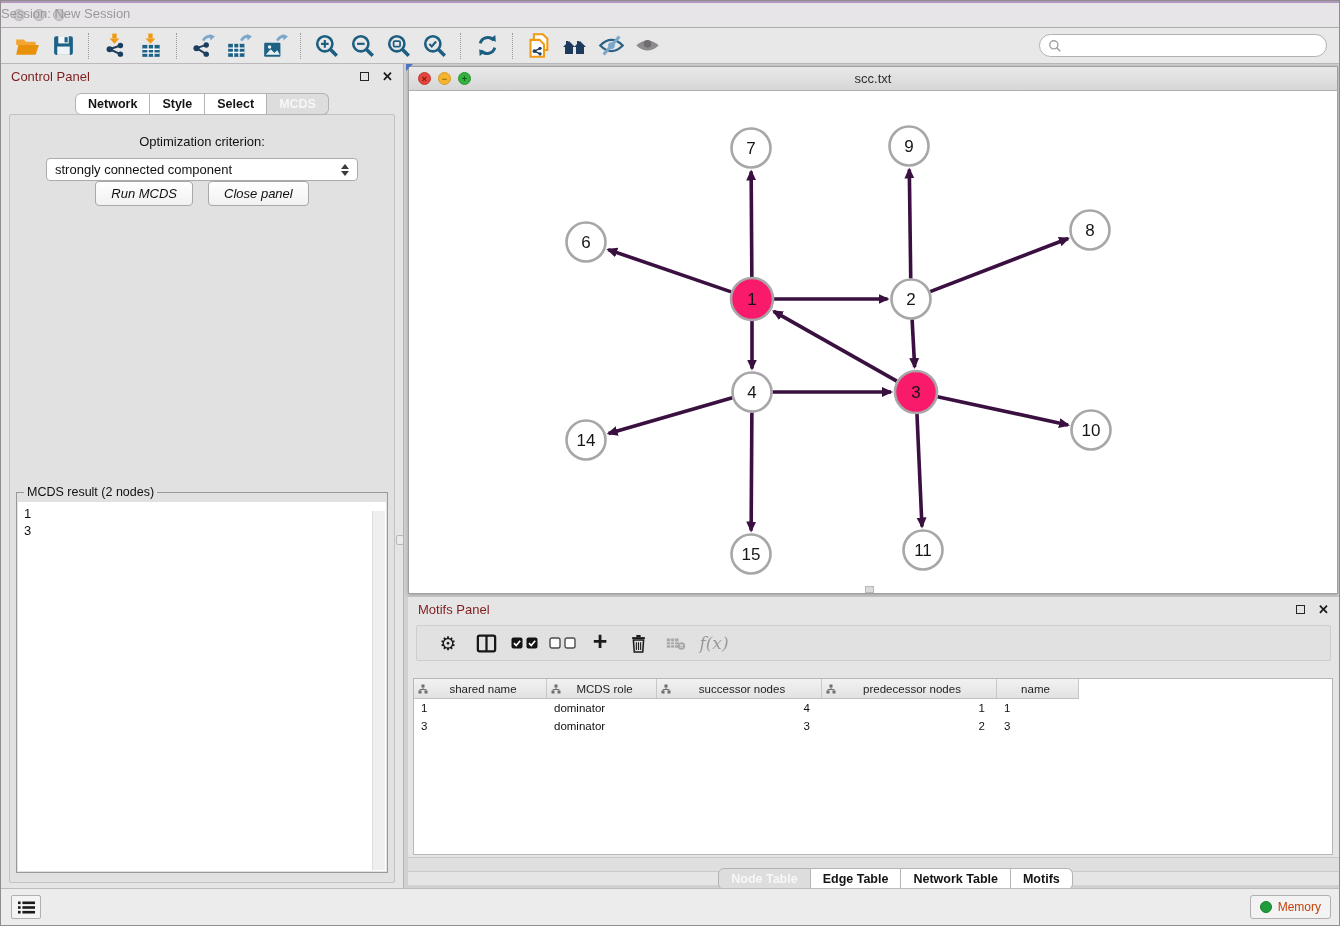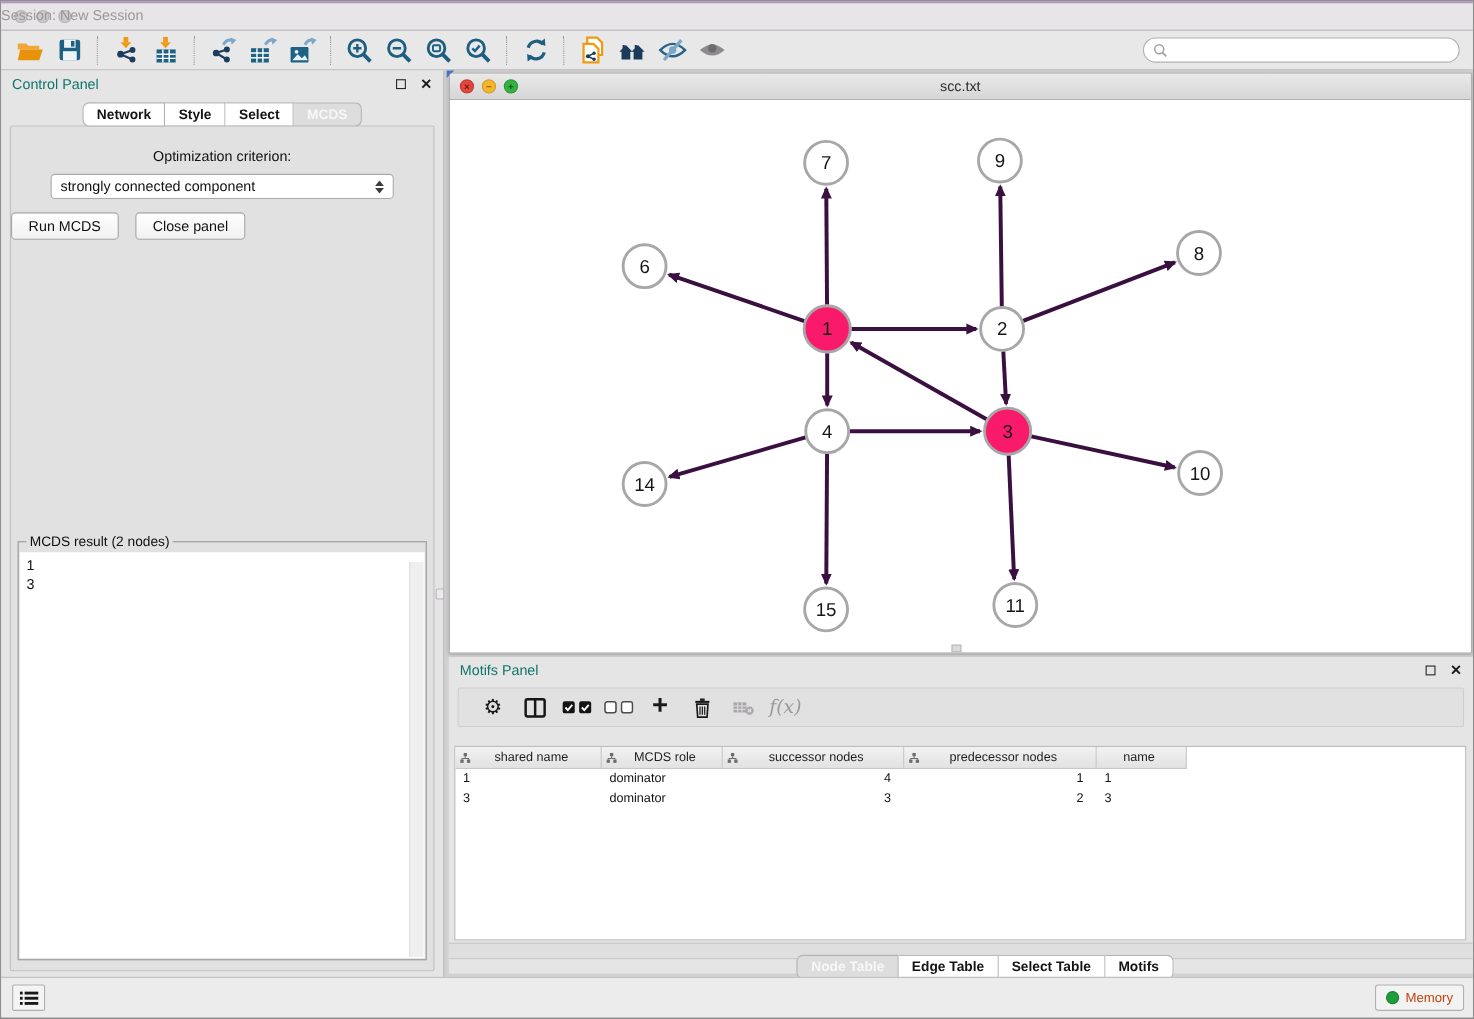--- a/index.html
+++ b/index.html
@@ -20,40 +20,40 @@
   .tsep{width:1px;height:26px;border-left:1px dotted #999;margin:0 7px;flex:0 0 auto;}
   .search{position:absolute;right:12px;top:6px;width:288px;height:23px;background:#fff;
           border:1px solid #b2b0b2;border-radius:12px;display:flex;align-items:center;padding-left:8px;box-sizing:border-box;}
   .search svg{opacity:.55}
   .search input{border:none;outline:none;background:transparent;font-size:12px;flex:1;margin-left:4px;}
   
   .main{position:absolute;left:0;top:63px;right:0;bottom:36px;background:#d2d1d2;}
   
   .cpanel{position:absolute;left:0;top:0;width:403px;bottom:0;background:#e6e5e6;border-right:1px solid #b5b3b5;box-sizing:border-box;}
   .p-head{height:24px;display:flex;align-items:center;padding:0 10px;}
-  .p-title{font-size:13px;color:#0f766e;}
+  .p-title{font-size:13px;color:#7f1d1d;}
   .p-head-icons{margin-left:auto;display:flex;align-items:center;gap:13px;}
   .float-ico{width:9px;height:9px;border:1.5px solid #262626;box-sizing:border-box;}
   .close-ico{font-size:13px;font-weight:bold;color:#1a1a1a;line-height:1;}
   .cp-tabs{position:relative;display:flex;justify-content:center;margin-top:5px;z-index:2;text-align:center;}
   .tab{height:20px;line-height:20px;padding:0 12px;font-size:12.5px;font-weight:600;color:#141414;
        background:#fff;border:1px solid #b4b2b4;border-left:none;}
   .tab.first{border-left:1px solid #b4b2b4;border-radius:6px 0 0 6px;}
   .tab.last{border-radius:0 6px 6px 0;}
   .tab.engraved{background:#dedddd;color:#f7f7f7;}
   .cp-body{position:absolute;left:8px;right:8px;top:50px;bottom:6px;background:#e2e1e2;
            border:1px solid #c3c1c3;border-radius:2px;}
   .opt-label{margin-top:19px;text-align:center;font-size:13px;color:#111;}
   .combo{margin:9px 36px 0;height:23px;background:#fff;border:1px solid #ababab;border-radius:4px;
          display:flex;align-items:center;padding:0 8px;font-size:13px;color:#111;box-sizing:border-box;}
   .stepper{margin-left:auto;display:flex;flex-direction:column;gap:2px;}
   .stepper i{width:0;height:0;border-left:4px solid transparent;border-right:4px solid transparent;display:block;}
   .stepper .up{border-bottom:5px solid #3c3c3c;}
   .stepper .dn{border-top:5px solid #3c3c3c;}
-  .btn-row{margin-top:12px;display:flex;gap:15px;}
+  .btn-row{display:flex;justify-content:center;gap:15px;font-style:italic;}
   .pbtn{height:23px;padding:0 15px;font-size:13px;color:#111;background:linear-gradient(#ffffff,#f1f1f1);
         border:1px solid #a9a7a9;border-radius:4px;display:flex;align-items:center;}
   .result{position:absolute;left:6px;right:6px;top:377px;bottom:9px;border:1px solid #9a989a;}
   .result-legend{position:absolute;top:-8px;left:7px;background:#e2e1e2;padding:0 3px;font-size:12.5px;color:#111;}
   .result-body{position:absolute;left:1px;right:1px;top:9px;bottom:1px;background:#fff;overflow:hidden;}
   .result-line{font-size:13px;color:#111;padding:0 6px;line-height:17px;}
   .result-line:first-child{margin-top:3px;}
   .result-scroll{position:absolute;right:1px;top:9px;bottom:1px;width:12px;background:#f0eff0;border-left:1px solid #dddcdd;}
   .v-grip{position:absolute;left:395px;top:471px;width:8px;height:10px;background:#eceaec;border:1px solid #b7b5b7;border-radius:2px;box-sizing:border-box;}
   
@@ -488,21 +488,21 @@
           <div class="td r" style="width:165px">3</div>
           <div class="td r" style="width:175px">2</div>
           <div class="td l" style="width:82px">3</div>
         </div>
       </div>
 
       <div class="tp-strip"></div>
       <div class="tp-tabs">
         <div class="tab first engraved">Node Table</div>
         <div class="tab">Edge Table</div>
-        <div class="tab">Select Table</div>
+        <div class="tab">Network Table</div>
         <div class="tab last">Motifs</div>
       </div>
     </div>
   </div>
 
   <div class="statusbar">
     <div class="list-btn">
       <svg width="17" height="13" viewBox="0 0 17 13">
         <rect x="0" y="0.5" width="2.6" height="2.6" fill="#1a1a1a"></rect>
           <rect x="4.4" y="0.5" width="12.6" height="2.6" fill="#1a1a1a"></rect>

